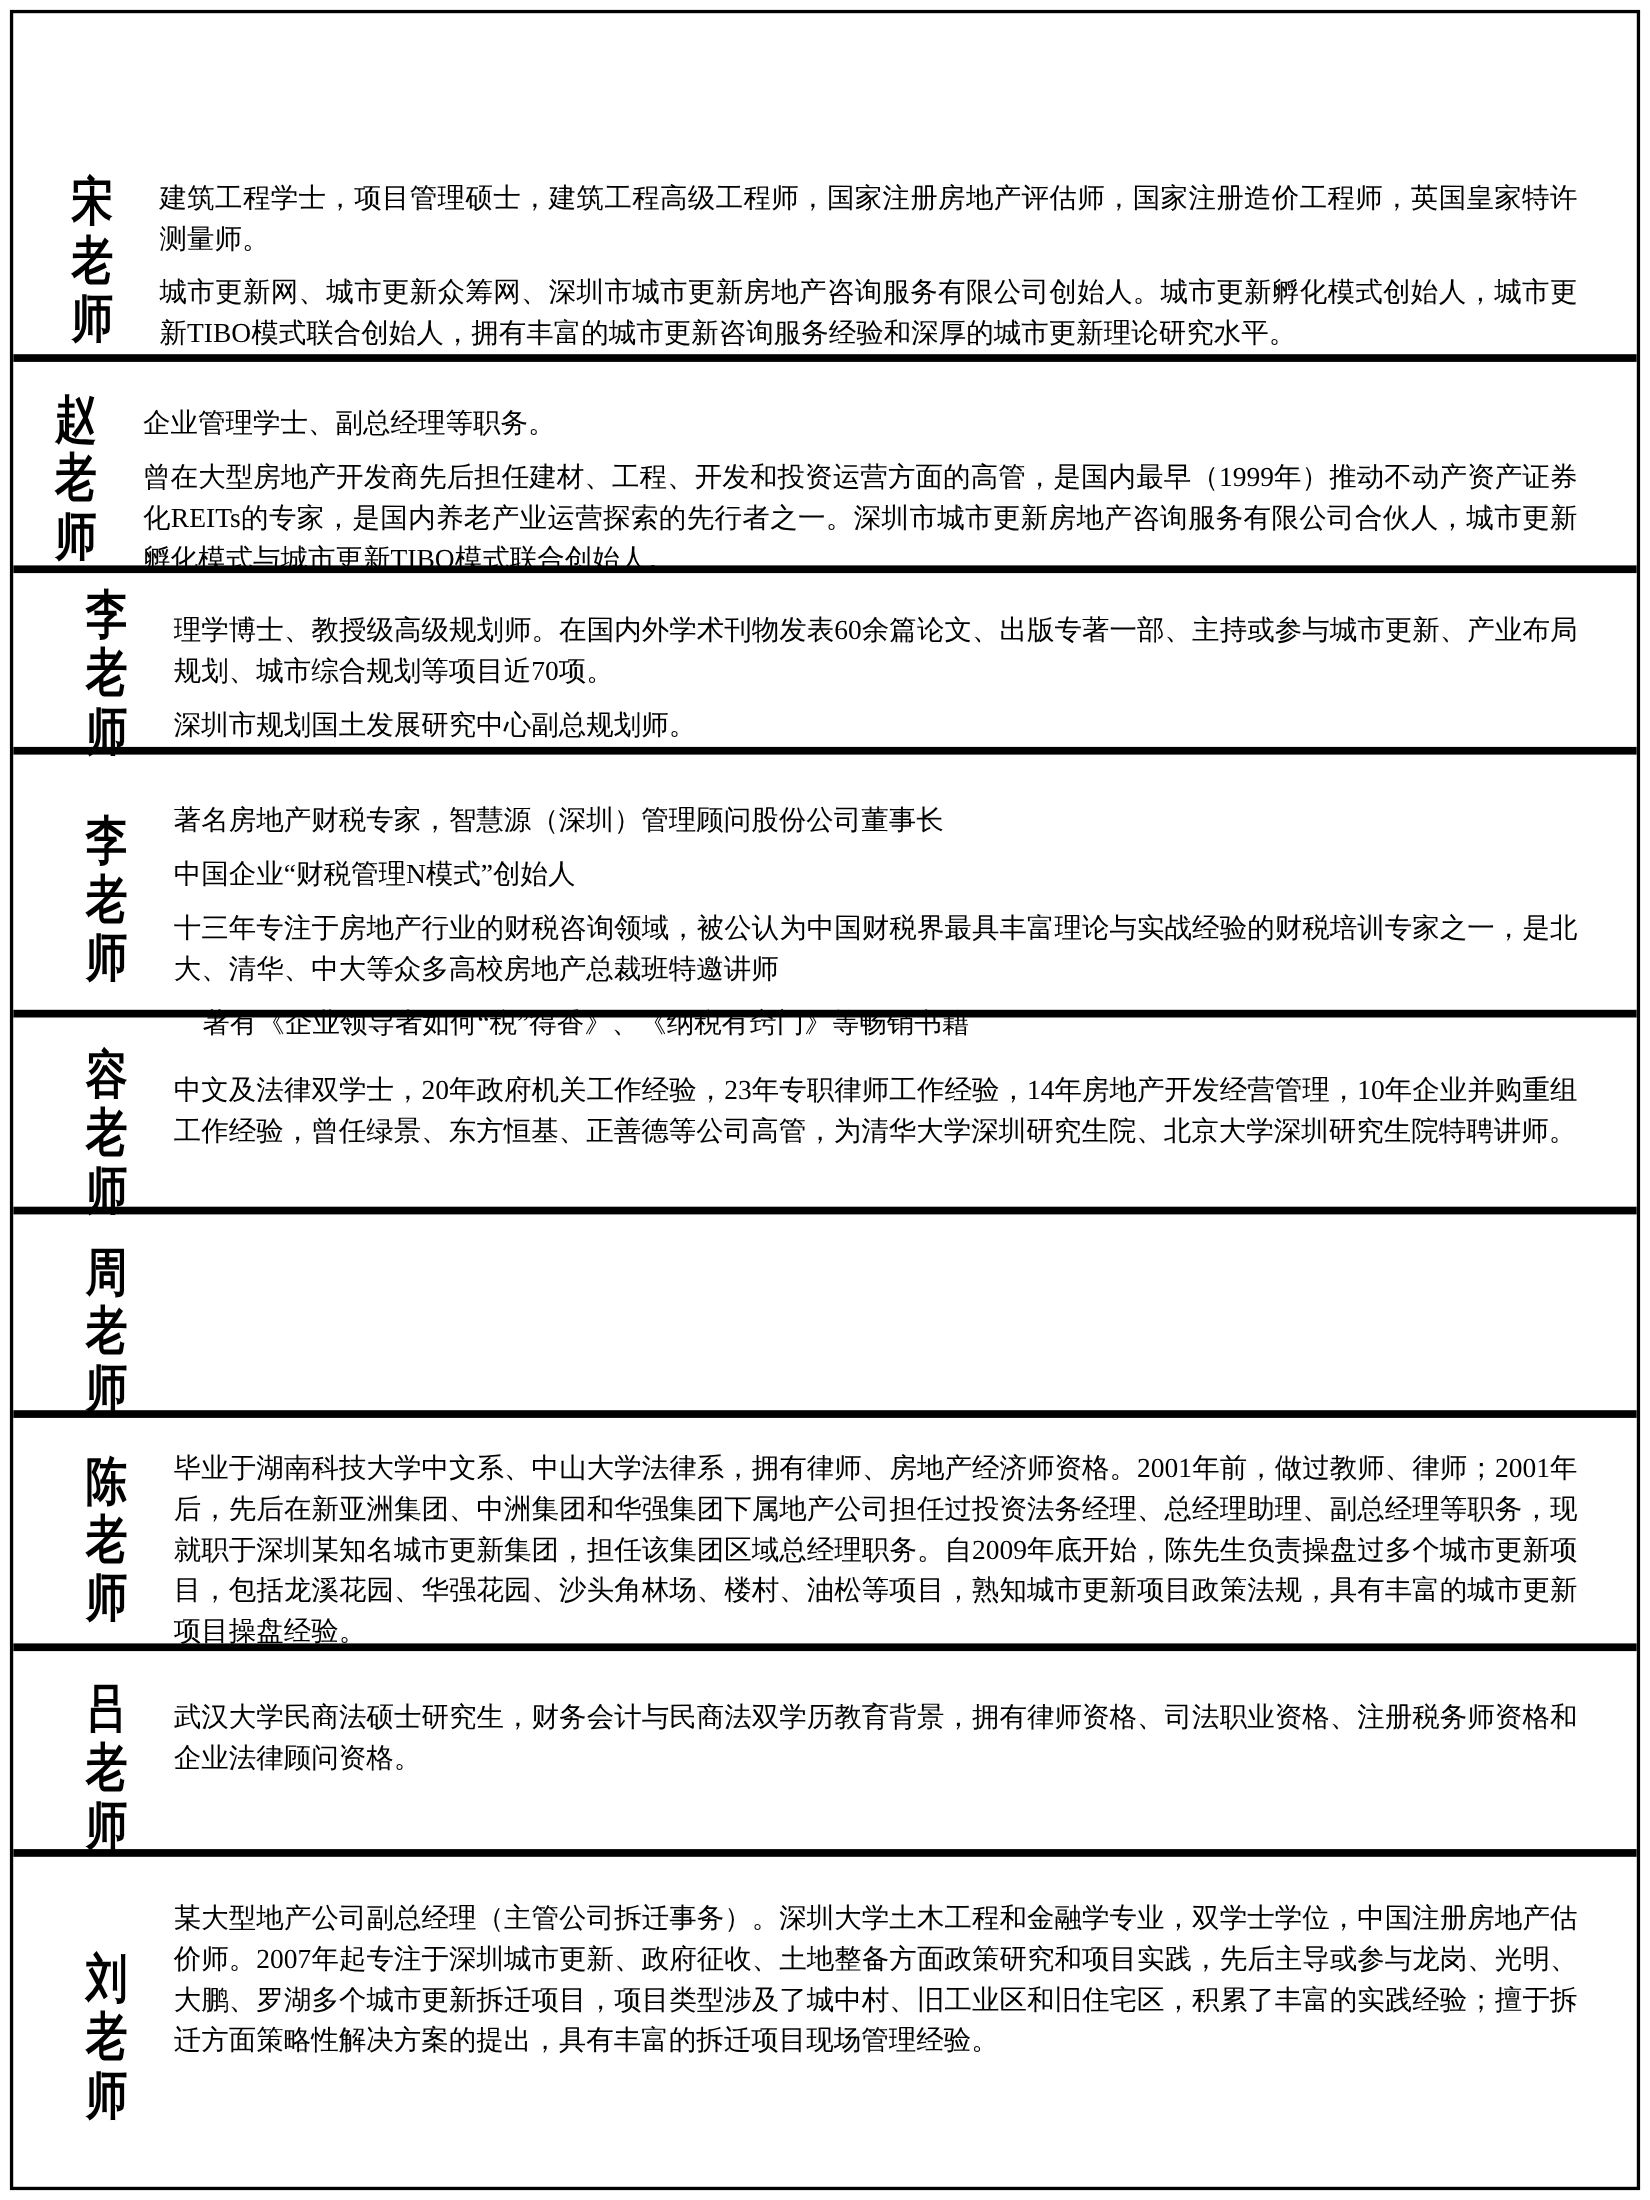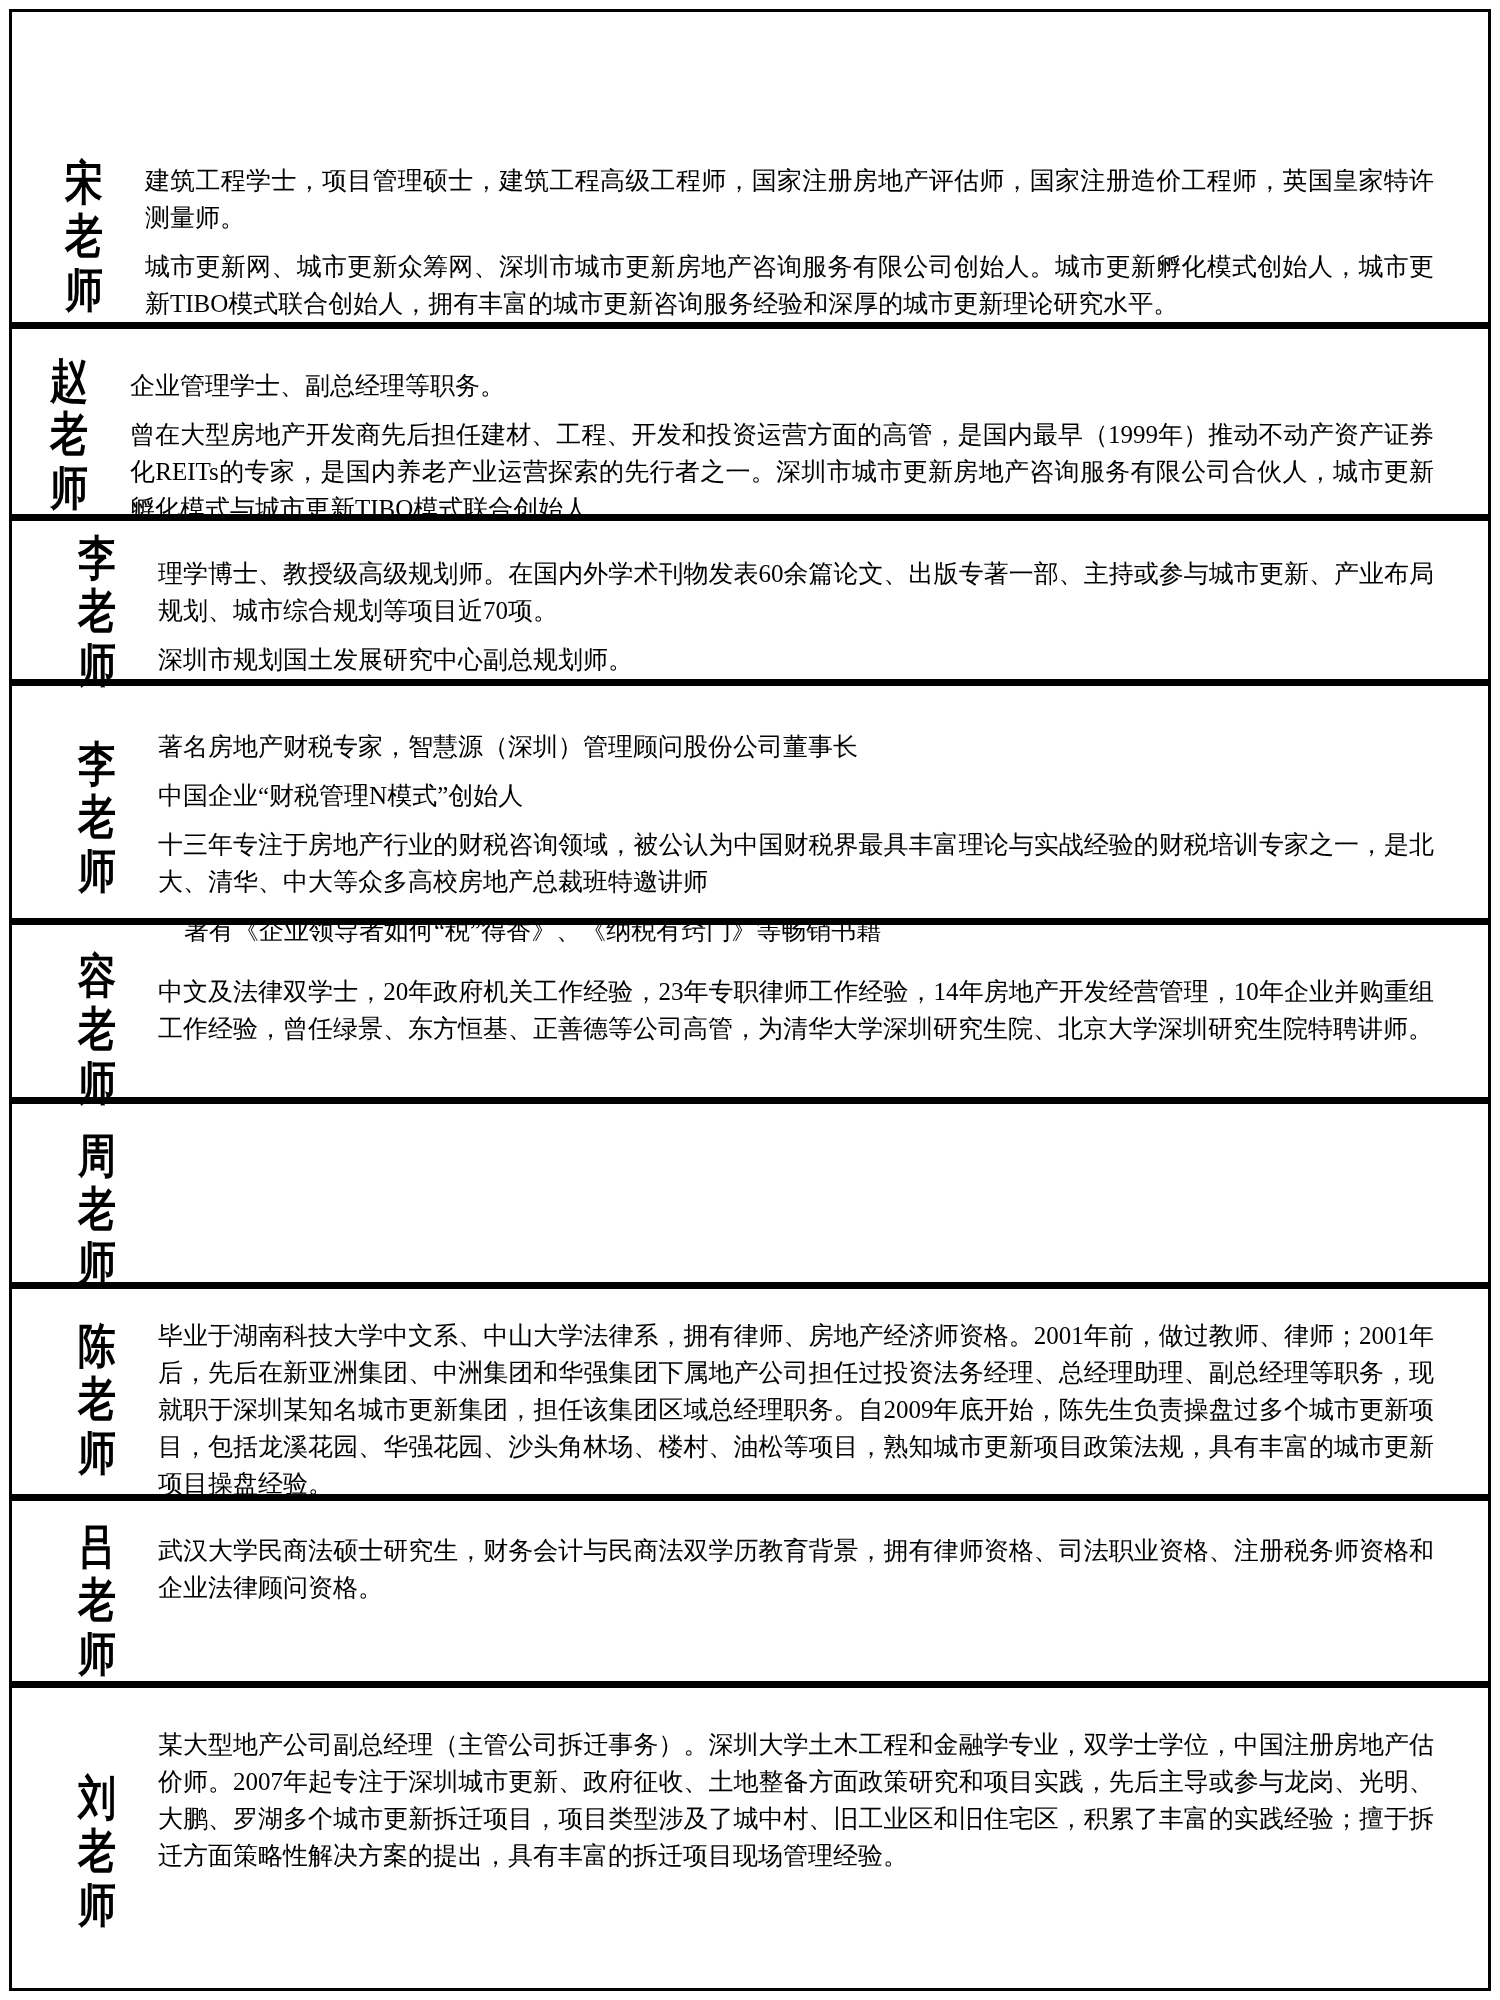--- a/index.html
+++ b/index.html
@@ -65,21 +65,21 @@
     flex-shrink: 0;
   }
   
   .s1 { min-height: 310px; padding-top: 138px; padding-left: 47px; }
   .s2 { min-height: 185px; padding-top: 26px; padding-left: 32px; }
   .s3 { min-height: 158px; padding-top: 22px; }
   .s4 { min-height: 228px; padding-top: 30px; }
   .s5 { min-height: 172px; padding-top: 36px; font-family: Liberation Serif, serif; }
   .s6 { min-height: 178px; padding-top: 32px; border-radius: 15px; }
   .s7 { min-height: 205px; padding-top: 16px; }
-  .s8 { min-height: 180px; padding-top: 19px; }
+  .s8 { min-height: 180px; padding-top: 30px; }
   .s9 { min-height: 300px; padding-top: 26px; }
 </style>
 </head>
 <body>
 
 <div class="page">
 
   <div class="section s1">
     <div class="name-col">
       <div class="vname">宋老师</div>

